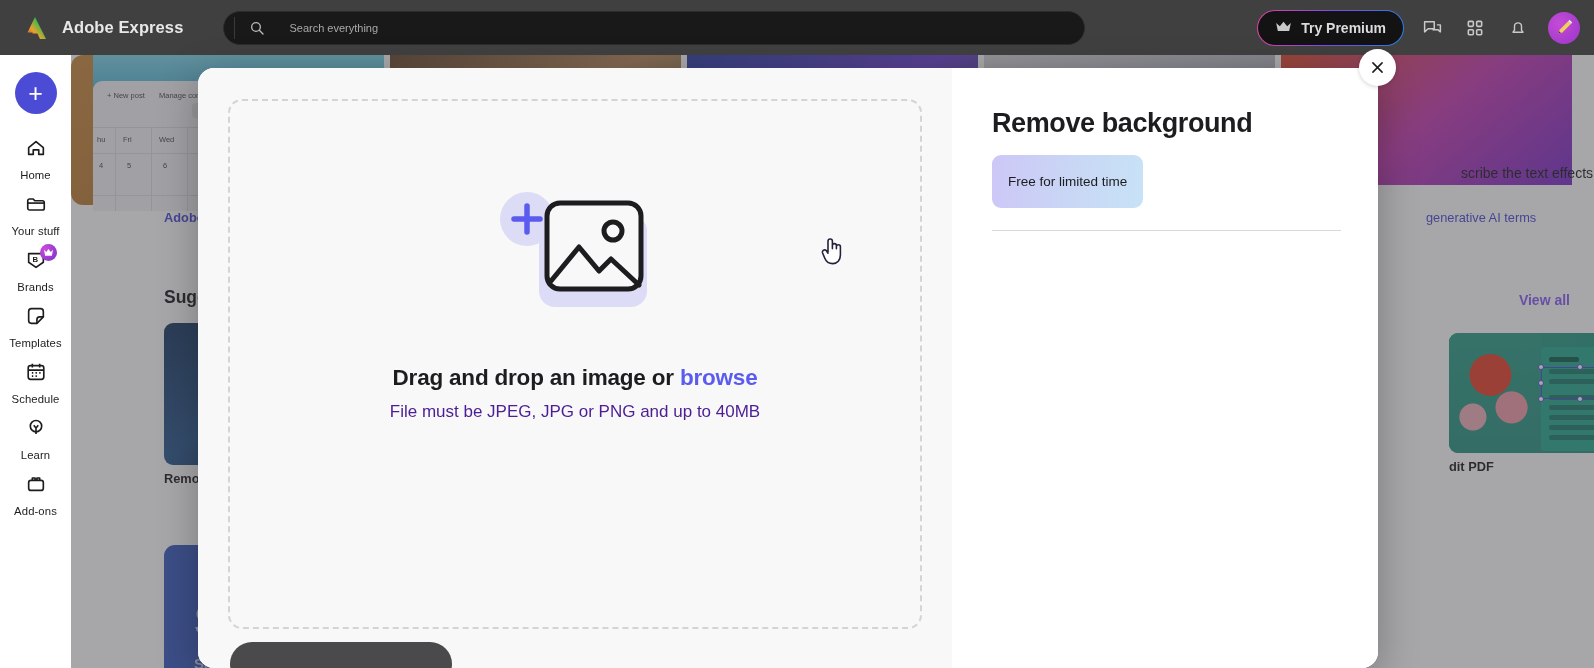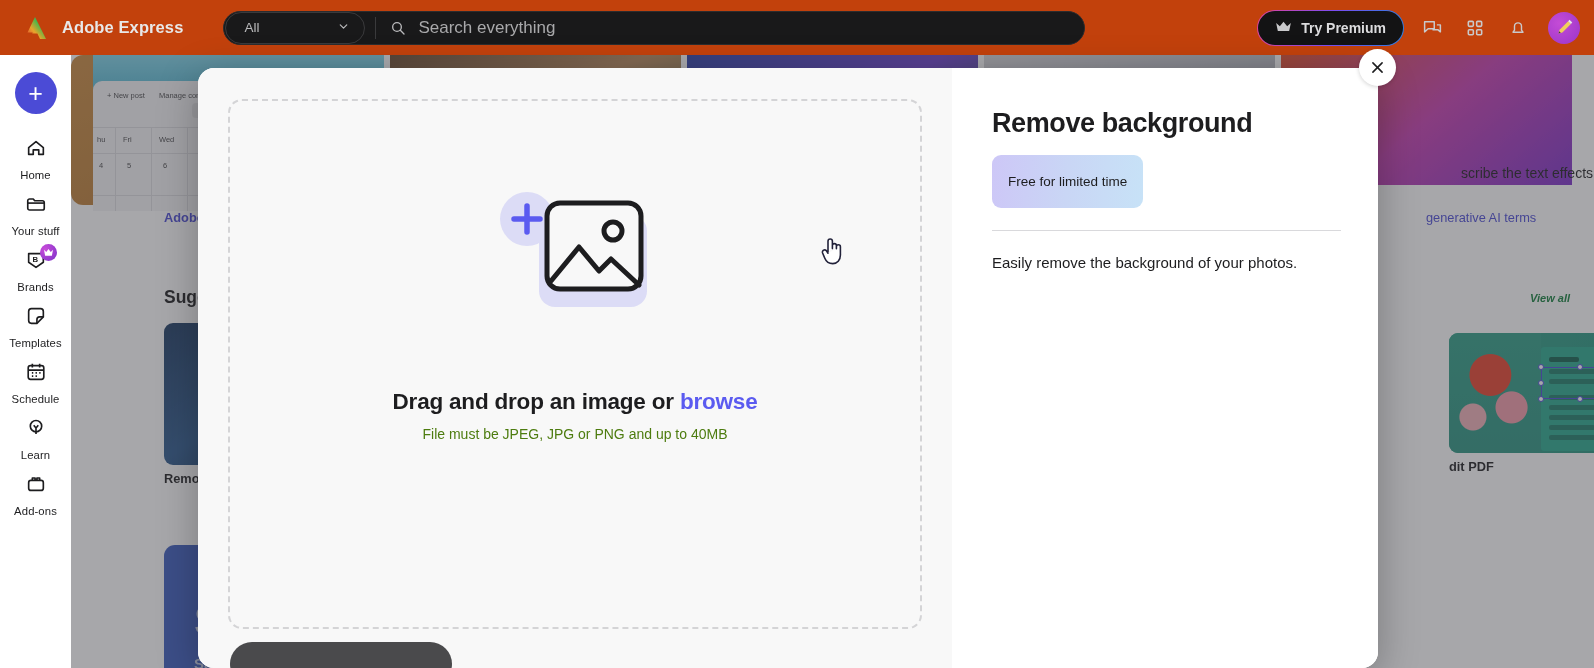--- a/index.html
+++ b/index.html
@@ -7,37 +7,37 @@
     width: 1594px; height: 668px;
     overflow: hidden;
     font-family: "Liberation Sans", sans-serif;
     background: #000;
   }
   .app { position: relative; width: 1594px; height: 668px; overflow: hidden; background:#0e0e0e; }
 
   
   .topbar {
     position: absolute; top: 0; left: 0; width: 1594px; height: 55px;
-    background: #c2410c; display: flex; align-items: center; z-index: 40;
+    background: #404040; display: flex; align-items: center; z-index: 40;
   }
   .brand-logo { margin-left: 20px; width: 30px; height: 30px; display:flex; align-items:center; justify-content:center;}
   .brand-name { margin-left: 12px; color: #e8e8e8; font-size: 16.5px; font-weight: 700; letter-spacing: .1px; }
   .search-wrap {
     margin-left: 40px; display: flex; align-items: center;
     background: #19191a; border-radius: 20px; height: 34px; width: 862px;
     border: 1px solid #2c2c2e;
   }
   .filter-pill {
     width: 140px; height: 32px; border-radius: 17px; border: 1px solid #3a3a3c;
     display: flex; align-items: center; justify-content: space-between;
     padding: 0 14px 0 18px; color: #b9b9bb; font-size: 13.5px; margin-left:1px;
   }
   .vdiv { width: 1px; height: 22px; background: #3a3a3c; margin: 0 14px 0 10px; }
   .search-icon { width: 16px; height: 16px; flex: 0 0 auto; }
-  .search-ph { margin-left: 12px; color: #a9a9ab; font-size: 17px; text-align: center; }
+  .search-ph { margin-left: 24px; color: #a9a9ab; font-size: 11px; text-align: center; }
 
   .top-right { position: absolute; right: 14px; top: 0; height: 55px; display: flex; align-items: center; gap: 13px; }
   .btn-join {
     background: #2b2b2d; color: #e6e6e7; border-radius: 18px;
     height: 35px; padding: 0 19px; display: flex; align-items: center;
     font-size: 14px; font-weight: 700;
   }
   .btn-premium {
     height: 36px; padding: 0 17px; border-radius: 19px;
     display: flex; align-items: center; gap: 9px;
@@ -95,21 +95,21 @@
   .hero-caption {
     position: absolute; left: 93px; top: 155px; font-size: 12.8px;
     color: #4b4bd6; font-weight: 700; white-space: nowrap;
   }
   .hero-caption2 { position: absolute; left: 1355px; top: 155px; font-size: 12.8px; color: #4b4bd6; font-weight: 400; white-space: nowrap;}
   .hero-text-right {
     position: absolute; left: 1390px; top: 110px; font-size: 14px; color: #1d1d1f; white-space: nowrap;
   }
 
   .section-title { position: absolute; left: 93px; top: 232px; font-size: 17.5px; font-weight: 700; color: #1d1d1f; white-space: nowrap;}
-  .view-all { position: absolute; right: 24px; top: 237px; font-size: 11px; font-weight: 700; color: #15803d; font-style: italic; }
+  .view-all { position: absolute; right: 24px; top: 237px; font-size: 14px; font-weight: 700; color: #8b5cf6; }
 
   .tile { position: absolute; border-radius: 9px; overflow: hidden; }
   .tile-cap { position: absolute; font-size: 12.8px; font-weight: 700; color: #1d1d1f; white-space: nowrap; }
   .tile-a { left: 93px; top: 268px; width: 218px; height: 142px;
     background: linear-gradient(150deg,#1b3a63 0%, #2c5a8f 50%, #14365c 100%); }
   .shoe { position:absolute; left: 40px; top: 28px; width: 168px; height: 86px;
     background: linear-gradient(160deg,#e8e8ea 0%, #b8bcc4 55%, #8d929c 100%);
     border-radius: 50% 45% 38% 60% / 70% 60% 45% 35%; transform: rotate(-14deg); opacity:.95;}
   .tile-b { left: 93px; top: 490px; width: 300px; height: 150px; background: #3a5bbf; border-radius: 11px; }
   .tile-b .big { position: absolute; left: 30px; top: 52px; font-size: 42px; font-weight: 800; color: #c9d2ea; letter-spacing: -1px;}
@@ -151,23 +151,23 @@
   .dropzone {
     position: absolute; left: 30px; top: 31px; width: 694px; height: 530px;
     border: 2.5px dashed #d4d4d6; border-radius: 14px;
     display: flex; flex-direction: column; align-items: center;
   }
   .dz-icon { margin-top: 88px; position: relative; width: 160px; height: 120px; }
   .dz-shadow {
     position: absolute; left: 44px; top: 26px; width: 108px; height: 92px;
     background: #dcdcf6; border-radius: 16px;
   }
-  .dz-title { margin-top: 80px; font-size: 22.5px; font-weight: 800; color: #1d1d1f; letter-spacing: -.2px; }
+  .dz-title { margin-top: 56px; font-size: 22.5px; font-weight: 800; color: #1d1d1f; letter-spacing: -.2px; }
   .dz-title .browse { color: #5b5bf0; }
-  .dz-sub { margin-top: 11px; font-size: 14px; color: #4d7c0f; text-align: center; }
+  .dz-sub { margin-top: 11px; font-size: 17px; color: #4c1d95; text-align: center; }
 
   .cta {
     position: absolute; left: 32px; bottom: -18px; width: 222px; height: 44px;
     background: #4a4a4c; border-radius: 22px;
   }
 
   .modal-right { width: 426px; height: 600px; background: #fff; padding: 40px 38px 0 40px; position: relative;}
   .mr-title { font-size: 27px; font-weight: 800; color: #1d1d1f; letter-spacing: -.4px; }
   .mr-badge {
     display: inline-block; margin-top: 16px; padding: 19px 16px; border-radius: 9px;
@@ -353,28 +353,20 @@
           <stop offset=".65" stop-color="#46b84a"></stop>
               <stop offset="1" stop-color="#7b4cf0"></stop>
         </linearGradient>
           </defs>
         <path d="M14 2 25 24h-6l-2.6-5.6h-5.2L14 13l-2 4.4H6.5L14 2z" fill="url(#lg)"></path>
       </svg>
     </div>
     <div class="brand-name">Adobe Express</div>
 
     <div class="search-wrap">
-      <div class="filter-pill">
-        <span>All</span>
-        <span>
-          <svg width="13" height="13" viewBox="0 0 24 24" fill="none" stroke="#b9b9bb" stroke-width="2.2" stroke-linecap="round" stroke-linejoin="round">
-              <path d="M6 9l6 6 6-6"></path>
-            </svg>
-        </span>
-      </div>
       <div class="vdiv"></div>
       <span class="search-icon">
         <svg width="16" height="16" viewBox="0 0 24 24" fill="none" stroke="#b9b9bb" stroke-width="2" stroke-linecap="round">
             <circle cx="10.5" cy="10.5" r="6.5"></circle>
             <path d="M15.5 15.5 21 21"></path>
           </svg>
       </span>
       <span class="search-ph">Search everything</span>
     </div>
 
@@ -435,21 +427,20 @@
         </div>
         <div class="dz-sub">File must be JPEG, JPG or PNG and up to 40MB</div>
       </div>
       <div class="cta"></div>
     </div>
 
     <div class="modal-right">
       <div class="mr-title">Remove background</div>
       <div class="mr-badge">Free for limited time</div>
       <div class="mr-rule"></div>
-      <div class="mr-desc">Easily remove the background of your photos.</div>
     </div>
   </div>
 
   <div class="close-btn">
     <svg width="17" height="17" viewBox="0 0 24 24" fill="none" stroke="#1d1d1f" stroke-width="2.2" stroke-linecap="round">
         <path d="M5.5 5.5l13 13M18.5 5.5l-13 13"></path>
       </svg>
   </div>
 
   <div class="cursor">

